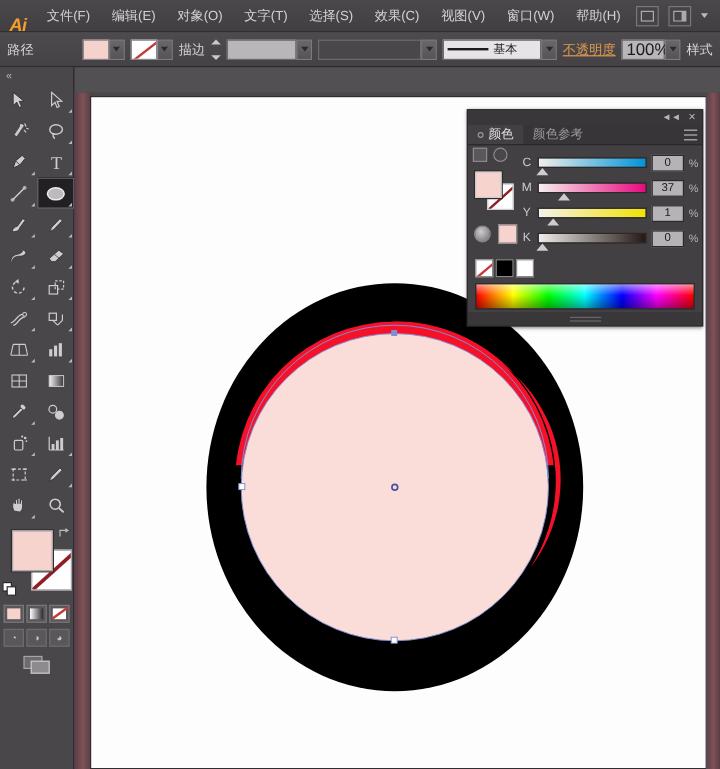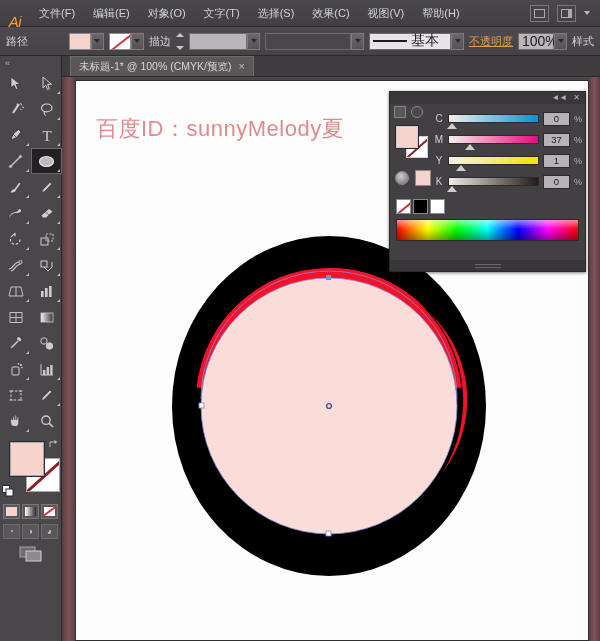--- a/index.html
+++ b/index.html
@@ -13,21 +13,21 @@
 
   
   .menubar {
     position: absolute; left: 0; top: 0; width: 600px; height: 27px;
     background: linear-gradient(#4b484c, #423f43);
     border-bottom: 1px solid #2b292c;
     display: flex; align-items: center;
   }
   .ai-logo {
     width: 30px; height: 27px; display: flex; align-items: center; justify-content: center;
-    color: #f79d2b; font-weight: normal; font-size: 15px; font-style: italic;
+    color: #f79d2b; font-weight: bold; font-size: 15px; font-style: italic;
     letter-spacing: -0.5px;
     margin-top: 16px;
   }
   .menu-item {
     color: #d2d2d2; font-size: 11px; padding: 0 9px; height: 27px;
     display: flex; align-items: center; white-space: nowrap;
   }
   .menubar-right { margin-left: auto; display: flex; align-items: center; padding-right: 10px; gap: 8px; }
   .mb-icon {
     width: 19px; height: 17px; border: 1px solid #7a777b; background: #464346;
@@ -84,21 +84,21 @@
   .field.dark { background: #4a474b; border-color: #6e6b6f; }
   .field.w60 { width: 58px; }
   .field.w86 { width: 86px; }
   .field.w36 { width: 36px; }
   .combo { display: flex; align-items: center; }
   .basic-box {
     width: 82px; height: 17px; background: #e7e4e8; border: 1px solid #6e6b6f;
     display: flex; align-items: center; gap: 4px; padding: 0 3px;
   }
   .basic-line { width: 34px; height: 2px; background: #1d1b1e; }
-  .basic-text { font-size: 14px; color: #1d1b1e; }
+  .basic-text { font-size: 10px; color: #1d1b1e; }
 
   
   .tabbar {
     position: absolute; left: 62px; top: 56px; width: 538px; height: 21px;
     background: #3f3c40; border-bottom: 1px solid #2b292c;
     display: flex; align-items: flex-end;
   }
   .doc-tab {
     height: 20px; background: #5a5759; border: 1px solid #6e6b6d; border-bottom: none;
     display: flex; align-items: center; gap: 7px; padding: 0 8px;
@@ -304,20 +304,21 @@
 
   <div class="menubar" data-name="menu-bar">
     <div class="ai-logo" data-name="app-logo">Ai</div>
     <div class="menu-item" data-name="menu-file">文件(F)</div>
     <div class="menu-item" data-name="menu-edit">编辑(E)</div>
     <div class="menu-item" data-name="menu-object">对象(O)</div>
     <div class="menu-item" data-name="menu-type">文字(T)</div>
     <div class="menu-item" data-name="menu-select">选择(S)</div>
     <div class="menu-item" data-name="menu-effect">效果(C)</div>
     <div class="menu-item" data-name="menu-view">视图(V)</div>
+    <div class="menu-item" data-name="menu-window">窗口(W)</div>
     <div class="menu-item" data-name="menu-help">帮助(H)</div>
     <div class="menubar-right" data-name="menubar-right-icons">
       <div class="mb-icon" data-name="bridge-icon">
           <span class="glyph"></span>
         </div>
       <div class="mb-icon split" data-name="arrange-documents-icon">
           <span class="glyph"></span>
         </div>
       <div class="caret-sm" data-name="chevron-down-icon"></div>
     </div>
@@ -367,26 +368,20 @@
     <div class="ob-label accent" data-name="opacity-label">不透明度</div>
     <div class="combo" data-name="opacity-control">
       <div class="field w36" data-name="opacity-input">100%</div>
       <div class="dd-btn" data-name="opacity-dropdown-icon">
           <i></i>
         </div>
     </div>
     <div class="ob-label" data-name="styles-label">样式</div>
   </div>
 
-  <div class="tabbar" data-name="document-tab-bar">
-    <div class="doc-tab" data-name="document-tab">
-      <span class="t-label" data-name="document-tab-title">未标题-1* @ 100% (CMYK/预览)</span>
-      <span class="t-close" data-name="close-icon">×</span>
-    </div>
-  </div>
 
   <div class="toolbar" data-name="tools-panel">
     <div class="tb-collapse" data-name="collapse-panel-icon">«</div>
     <div class="tb-grid" data-name="tool-grid">
 
       <div class="tool" data-name="selection-tool">
         <svg width="13" height="15" viewBox="0 0 13 15">
             <path d="M2 1 L2 12 L5 9.2 L7 13.6 L9 12.7 L7 8.5 L11 8.3 Z" fill="#cfccd0" stroke="#2b292c" stroke-width=".7"></path>
           </svg>
       </div>
@@ -646,31 +641,44 @@
 
         <circle data-name="selection-path-outline" cx="253" cy="325" r="128" fill="none" stroke="#7f8fd4" stroke-width="0.8"></circle>
         <path data-name="selection-path-upper" d="M 125 318 a 128 128 0 0 1 256 0" fill="none" stroke="#7f8fd4" stroke-width="0.8"></path>
 
         <rect data-name="anchor-point-top" x="250" y="194" width="5" height="5" fill="#7f8fd4"></rect>
         <rect data-name="anchor-point-left" x="123" y="322" width="5" height="5" fill="#fdfdfd" stroke="#7f8fd4" stroke-width=".8"></rect>
         <rect data-name="anchor-point-bottom" x="250" y="450" width="5" height="5" fill="#fdfdfd" stroke="#7f8fd4" stroke-width=".8"></rect>
         <circle data-name="center-point" cx="253" cy="325" r="2.4" fill="none" stroke="#4d4fa0" stroke-width="1.4"></circle>
       </svg>
 
-      <div style="position:absolute;left:20px;top:33px;font-size:22px;letter-spacing:.5px;" data-name="artwork-heading-text">百度ID：sunnyMelody夏</div>
       <style>
         [data-name="artwork-heading-text"] { color: #e08b8b; font-family: "Liberation Sans", "DejaVu Sans", sans-serif; }
       </style>
     </div>
   </div>
 
   <div class="color-panel" data-name="color-panel">
     <div class="cp-titlebar" data-name="panel-title-bar">
       <span class="ic" data-name="collapse-icon">◄◄</span>
       <span class="ic" data-name="close-icon">✕</span>
+    </div>
+    <div class="cp-tabs" data-name="panel-tabs">
+      <div class="cp-tab active" data-name="tab-color">
+        <span class="dot" data-name="color-tab-icon"></span>
+        <span data-name="tab-color-label">颜色</span>
+      </div>
+      <div class="cp-tab" data-name="tab-color-guide">
+        <span data-name="tab-color-guide-label">颜色参考</span>
+      </div>
+      <div class="cp-menu" data-name="panel-menu-icon">
+          <i></i>
+          <i></i>
+          <i></i>
+        </div>
     </div>
 
     <div class="cp-body" data-name="panel-body">
       <div class="cp-left" data-name="panel-fill-stroke-column">
         <div class="cp-fsicons" data-name="fill-stroke-mini-icons">
           <span class="sq" data-name="fill-indicator-icon"></span>
           <span class="sq" style="border-radius:50%;background:#4a474b" data-name="swap-fill-stroke-icon"></span>
         </div>
         <div class="cp-fs" data-name="panel-fill-stroke-indicator">
           <div class="cp-strk" data-name="panel-stroke-swatch"></div>

